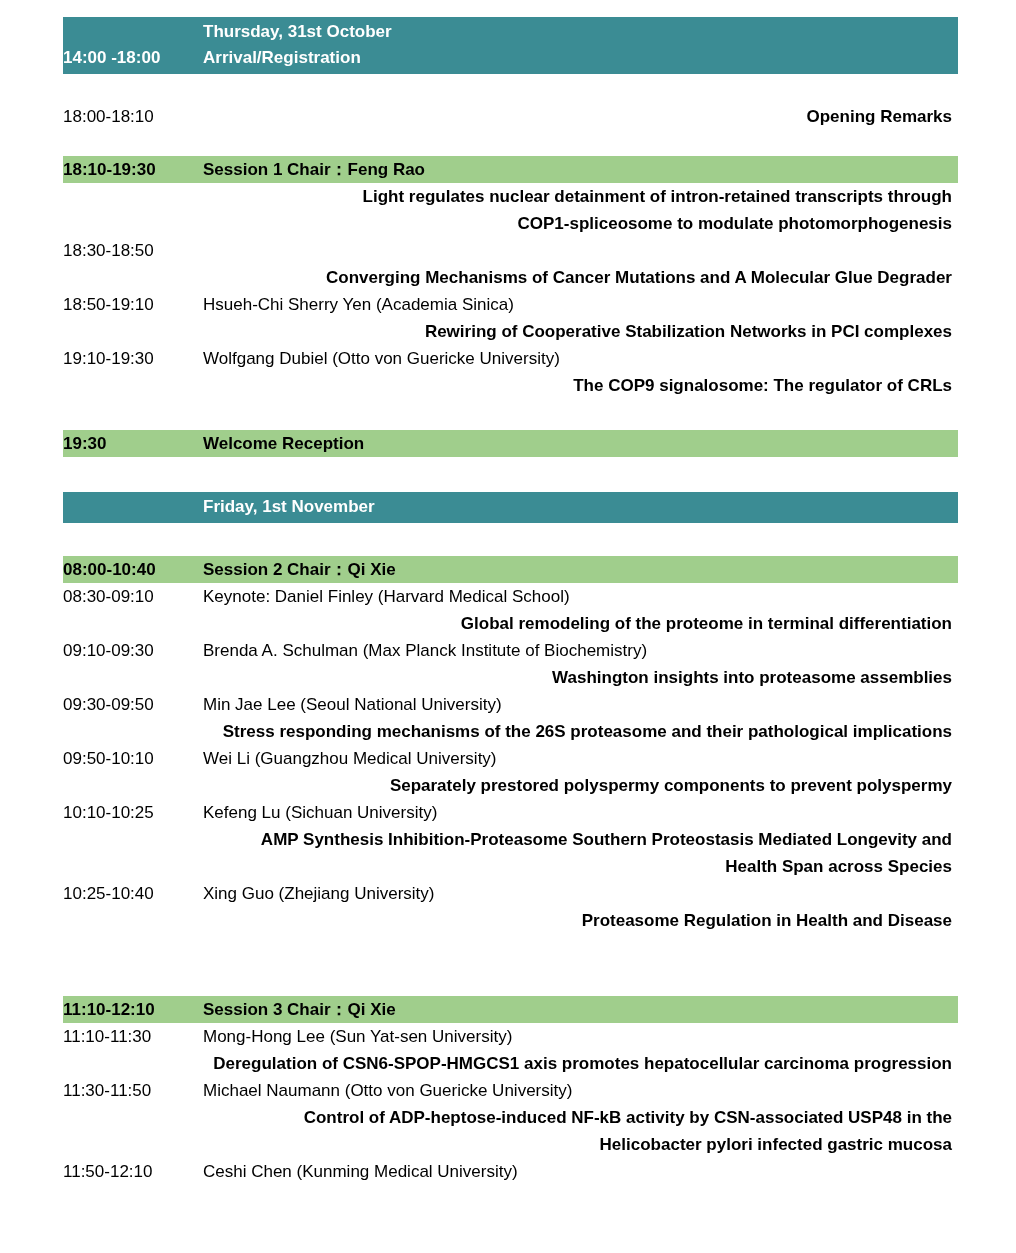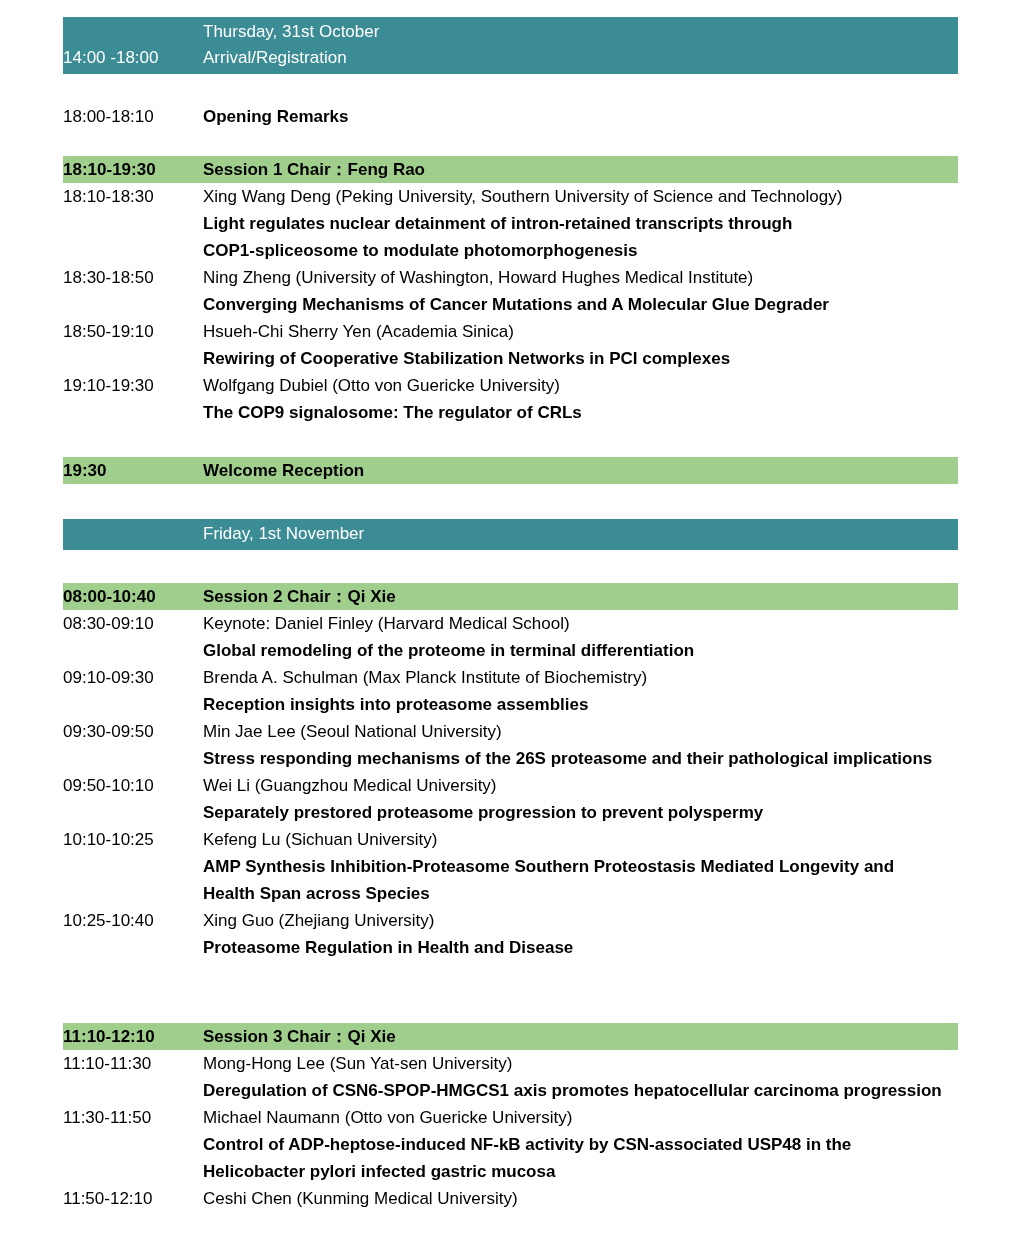--- a/index.html
+++ b/index.html
@@ -39,26 +39,27 @@
     padding-right: 6px;
     white-space: nowrap;
   }
   
   .line {
     height: 27px;
     line-height: 27px;
   }
   .line.bold .label {
     font-weight: bold;
+    text-align: right;
   }
   
   .day-bar {
     background: var(--teal, #3B8C94);
     color: var(--bar-text, #fff);
-    font-weight: normal;
+    font-weight: bold;
     padding: 2px 0 3px 0;
   }
   .bar-line {
     height: 26px;
     line-height: 26px;
   }
   
   .green-bar {
     background: var(--green, #A0CE8C);
     height: 27px;
@@ -91,35 +92,30 @@
       <div class="gap gap-m"></div>
       <div class="line bold">
         <span class="time">18:00-18:10</span>
         <span class="label">Opening Remarks</span>
       </div>
       <div class="gap gap-s"></div>
       <div class="green-bar">
         <span class="time">18:10-19:30</span>
         <span class="label">Session 1 Chair：Feng Rao</span>
       </div>
-      <div class="line">
-        <span class="time">18:10-18:30</span>
-        <span class="label">Xing Wang Deng (Peking University, Southern University of Science and Technology)</span>
-      </div>
       <div class="line bold">
         <span class="time"></span>
         <span class="label">Light regulates nuclear detainment of intron-retained transcripts through</span>
       </div>
       <div class="line bold">
         <span class="time"></span>
         <span class="label">COP1-spliceosome to modulate photomorphogenesis</span>
       </div>
       <div class="line">
         <span class="time">18:30-18:50</span>
-        <span class="label">Ning Zheng (University of Washington, Howard Hughes Medical Institute)</span>
       </div>
       <div class="line bold">
         <span class="time"></span>
         <span class="label">Converging Mechanisms of Cancer Mutations and A Molecular Glue Degrader</span>
       </div>
       <div class="line">
         <span class="time">18:50-19:10</span>
         <span class="label">Hsueh-Chi Sherry Yen (Academia Sinica)</span>
       </div>
       <div class="line bold">
@@ -158,37 +154,37 @@
       <div class="line bold">
         <span class="time"></span>
         <span class="label">Global remodeling of the proteome in terminal differentiation</span>
       </div>
       <div class="line">
         <span class="time">09:10-09:30</span>
         <span class="label">Brenda A. Schulman (Max Planck Institute of Biochemistry)</span>
       </div>
       <div class="line bold">
         <span class="time"></span>
-        <span class="label">Reception insights into proteasome assemblies</span>
+        <span class="label">Washington insights into proteasome assemblies</span>
       </div>
       <div class="line">
         <span class="time">09:30-09:50</span>
         <span class="label">Min Jae Lee (Seoul National University)</span>
       </div>
       <div class="line bold">
         <span class="time"></span>
         <span class="label">Stress responding mechanisms of the 26S proteasome and their pathological implications</span>
       </div>
       <div class="line">
         <span class="time">09:50-10:10</span>
         <span class="label">Wei Li (Guangzhou Medical University)</span>
       </div>
       <div class="line bold">
         <span class="time"></span>
-        <span class="label">Separately prestored proteasome progression to prevent polyspermy</span>
+        <span class="label">Separately prestored polyspermy components to prevent polyspermy</span>
       </div>
       <div class="line">
         <span class="time">10:10-10:25</span>
         <span class="label">Kefeng Lu (Sichuan University)</span>
       </div>
       <div class="line bold">
         <span class="time"></span>
         <span class="label">AMP Synthesis Inhibition-Proteasome Southern Proteostasis Mediated Longevity and</span>
       </div>
       <div class="line bold">

